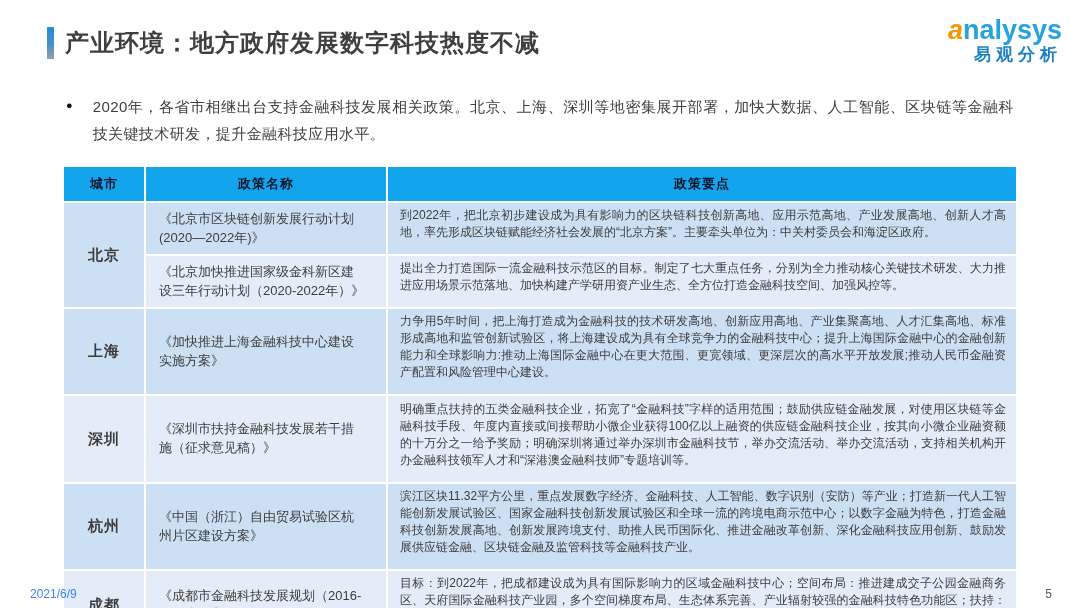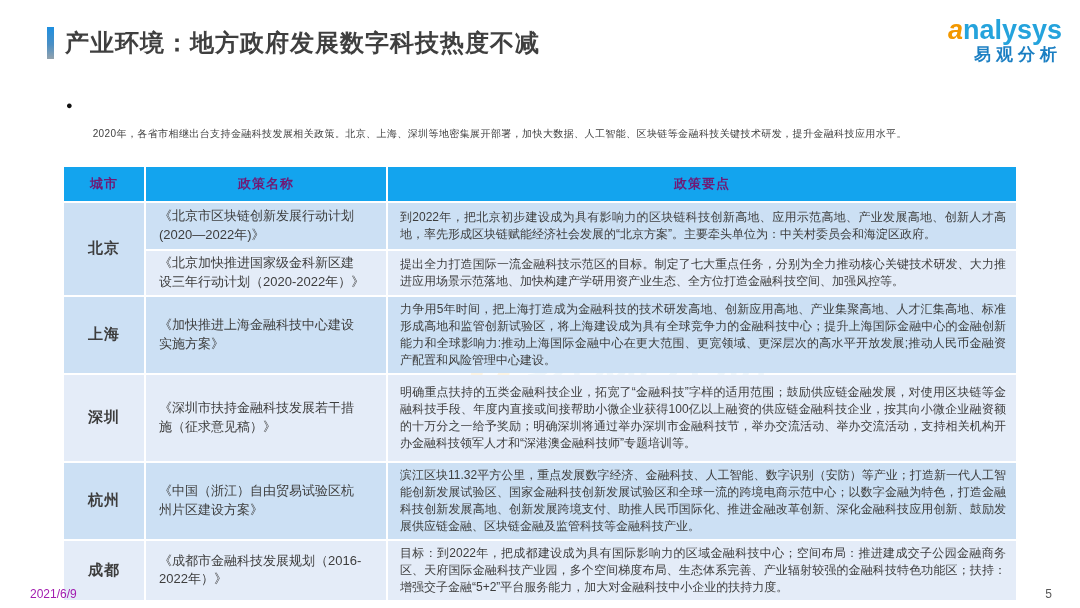--- a/index.html
+++ b/index.html
@@ -19,55 +19,55 @@
   
   .logo{position:absolute;top:16px;right:18px;text-align:right;line-height:1.05;}
   .logo-en{font-size:27px;font-weight:bold;letter-spacing:0px;}
   .logo-a{color:#f39800;font-style:italic;}
   .logo-rest{color:#25a3dc;}
   .logo-cn{font-size:17px;font-weight:bold;color:#1b7fc3;letter-spacing:5px;margin-top:2px;}
 
   
   .bullet-row{position:absolute;top:93px;left:66px;width:948px;display:flex;}
   .bullet-dot{font-size:11px;color:#111;margin:6px 20px 0 0;flex:0 0 auto;}
-  .bullet-text{font-size:10px;color:#404040;line-height:1.8;letter-spacing:0.4px;text-align:justify;margin-top:32px;}
+  .bullet-text{font-size:15px;color:#404040;line-height:1.8;letter-spacing:0.4px;text-align:justify;}
 
   
   .table-title{position:absolute;top:140px;left:0;width:100%;text-align:center;
     font-size:15px;font-weight:bold;color:#3a3a3a;letter-spacing:0.5px;}
 
   
   .policy-table{position:absolute;top:165px;left:62px;width:956px;
     border-collapse:separate;border-spacing:2px;table-layout:fixed;}
   .col-city{width:80px;}
   .col-name{width:240px;}
   .policy-table th{
-    background:#13a4ee;color:#701a75;font-size:13px;font-weight:bold;
+    background:#13a4ee;color:#0f172a;font-size:13px;font-weight:bold;
     height:32px;text-align:center;letter-spacing:1px;}
   .policy-table td{vertical-align:middle;color:#3d3d3d;}
   .band-a{background:#cce0f4;}
   .band-b{background:#e4ecf8;}
   .city-cell{text-align:center;font-weight:bold;font-size:15px;color:#3c3c3c;letter-spacing:1px;margin-left:39px;}
   .name-cell{font-size:13px;padding:3px 20px 3px 13px;line-height:1.45;}
-  .points-cell{font-size:12px;padding:4px 10px 4px 12px;line-height:1.42;text-align:justify;}
+  .points-cell{font-size:12px;padding:4px 10px 13px 12px;line-height:1.42;text-align:justify;}
   .r-bj1{height:46px;}
   .r-bj2{height:35px;}
   .r-sh{height:70px;}
   .r-sz{height:86px;}
   .r-hz{height:76px;}
   .r-cd{height:54px;}
 
   
   .watermark{position:absolute;top:318px;left:470px;opacity:0.10;pointer-events:none;
     display:flex;align-items:center;gap:10px;}
   .wm-a{font-size:84px;font-weight:bold;font-style:italic;color:#f39800;line-height:1;}
   .wm-cn{font-size:56px;font-weight:bold;color:#7fb8e0;letter-spacing:8px;}
 
   
-  .footer-date{position:absolute;left:30px;bottom:7px;font-size:12px;color:#a21caf;text-align:right;}
+  .footer-date{position:absolute;left:30px;bottom:7px;font-size:12px;color:#3b82f6;text-align:right;}
   .footer-center{position:absolute;left:0;right:0;bottom:7px;text-align:center;font-size:12px;color:#595959;}
   .footer-page{position:absolute;right:28px;bottom:7px;font-size:12px;color:#595959;}
 </style>
 </head>
 <body>
 
 <div class="slide">
 
   <div class="title-row">
     <div class="title-bar"></div>

